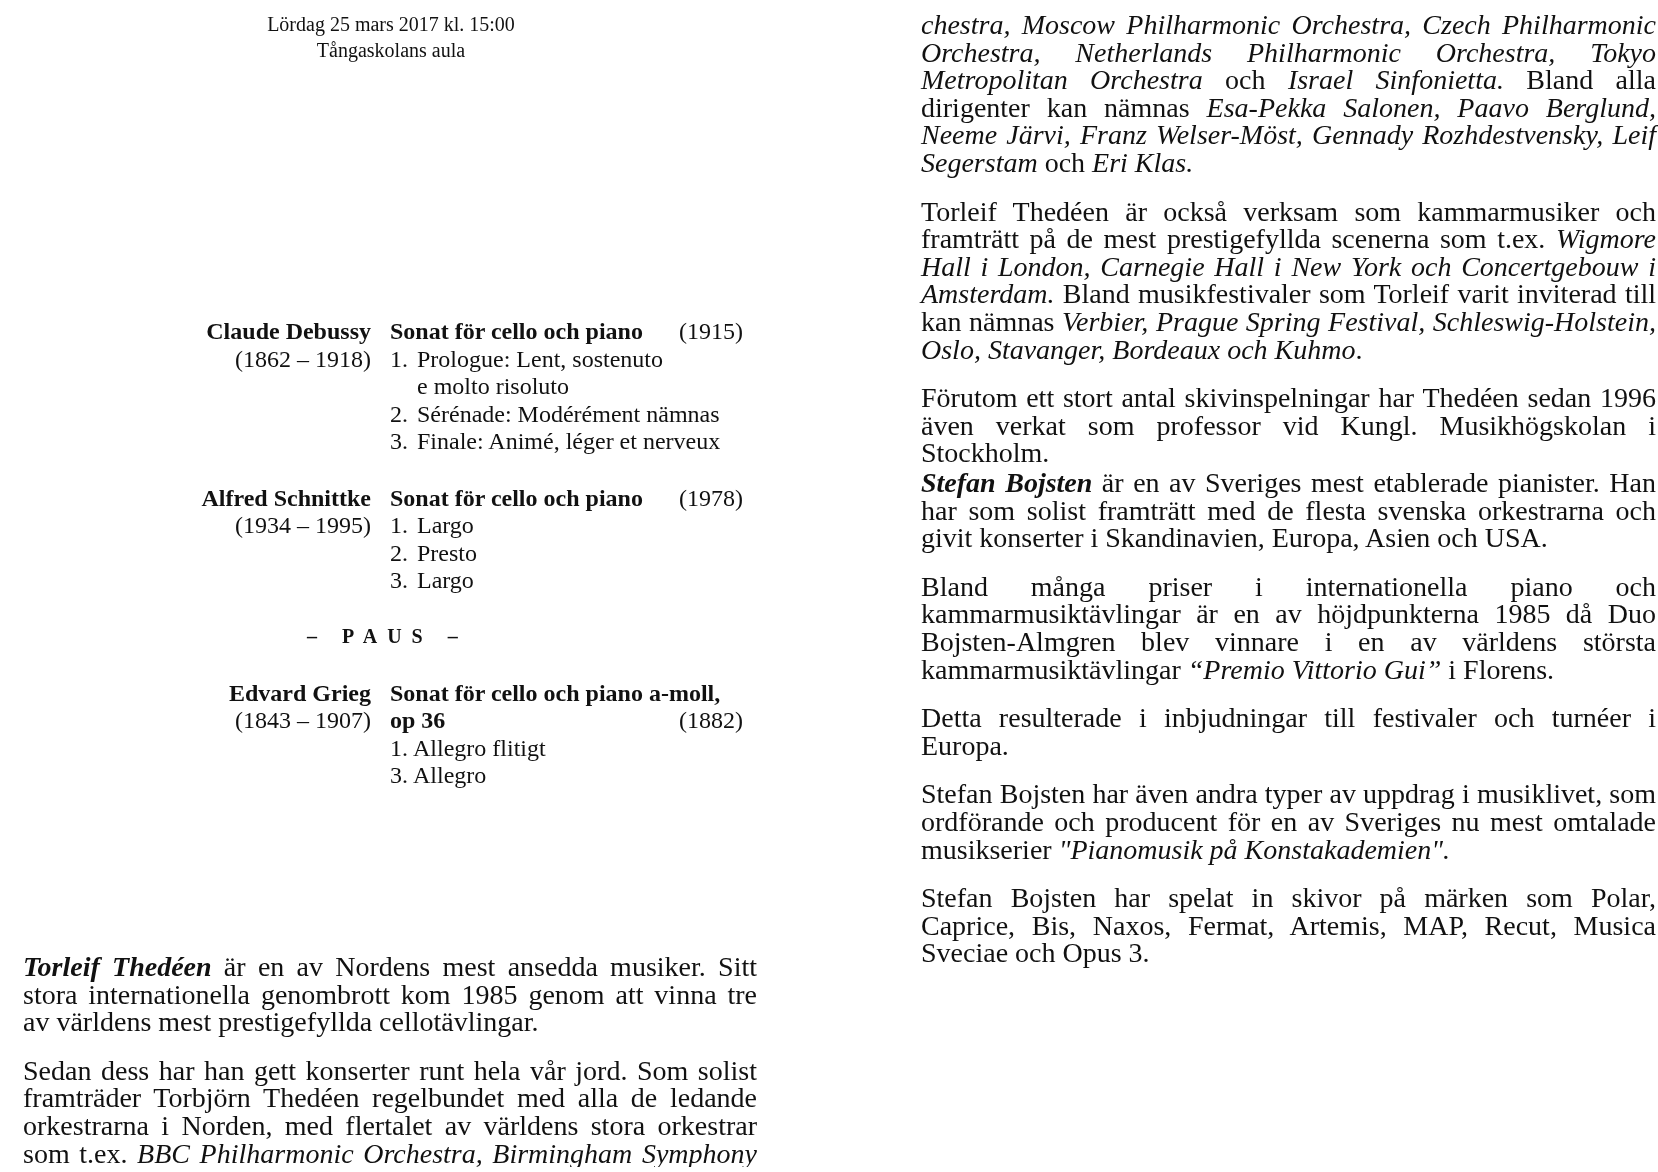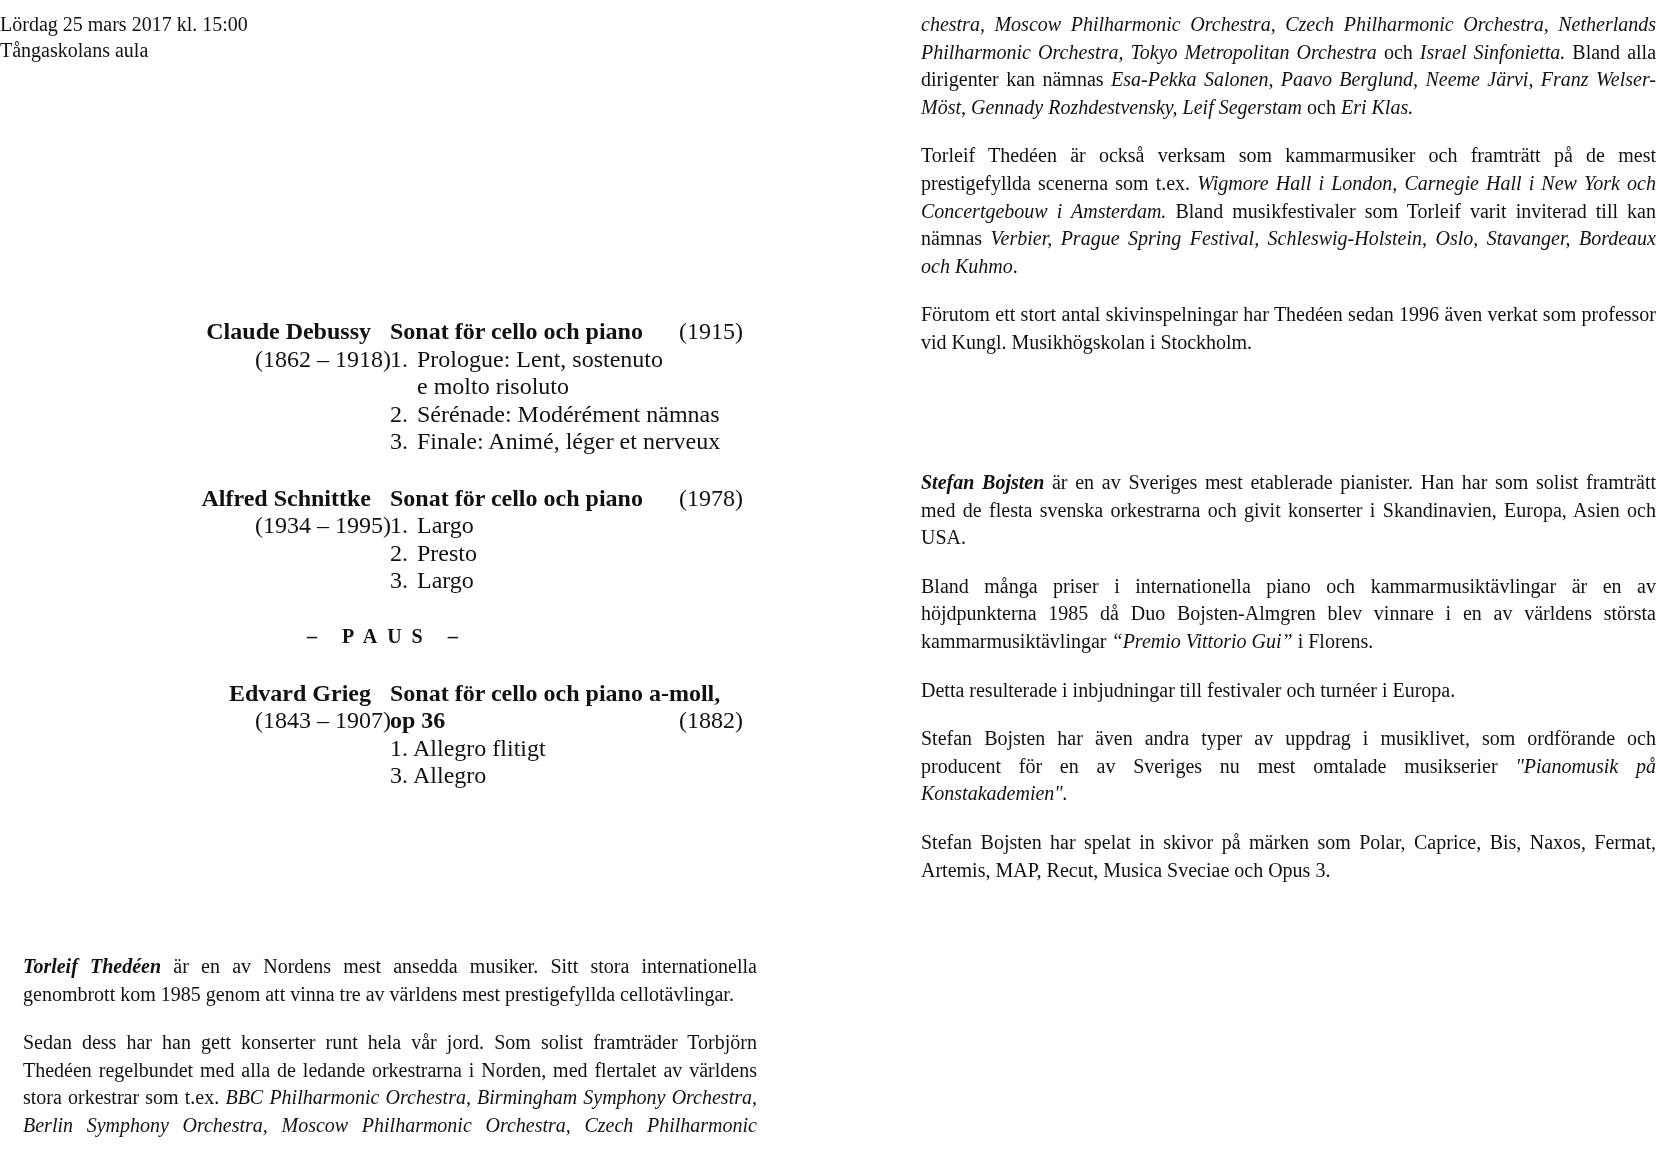--- a/index.html
+++ b/index.html
@@ -1,37 +1,37 @@
 <!DOCTYPE html>
 <html><head>
 <meta charset="utf-8">
 <style>
   html, body { margin:0; padding:0; background:#ffffff; }
   body { width:1658px; height:1172px; position:relative; overflow:hidden; color:#111; font-family:"Liberation Serif","DejaVu Serif",serif; }
   .page { position:absolute; top:0; height:1172px; }
   .left { left:0; width:829px; }
   .right { left:829px; width:829px; }
 
-  .event { position:absolute; left:0; width:782px; top:11px; text-align:left; font-size:20px; line-height:26px; }
+  .event { position:absolute; left:0; width:782px; top:11px; text-align:center; font-size:20px; line-height:26px; }
   .title { position:absolute; left:234px; top:134px; font-style:italic; font-size:37px; line-height:45px; }
 
   .program { position:absolute; left:0; top:318px; width:829px; font-size:24px; }
   .row { position:relative; height:27.5px; line-height:27.5px; }
   .composer { position:absolute; right:458px; text-align:right; font-weight:bold; white-space:nowrap; }
-  .lifespan { position:absolute; right:438px; text-align:center; white-space:nowrap; }
+  .lifespan { position:absolute; right:458px; text-align:center; white-space:nowrap; }
   .work { position:absolute; left:390px; font-weight:bold; white-space:nowrap; }
   .year { position:absolute; right:86px; white-space:nowrap; }
   .mvt { position:absolute; left:390px; white-space:nowrap; }
   .mvt .num { display:inline-block; width:27px; }
   .mvt.tight .num { width:auto; margin-right:5px; }
   .mvt.cont { left:417px; }
   .gap { height:29px; }
   .paus { position:absolute; left:307px; top:625px; font-weight:bold; font-size:20px; letter-spacing:10px; white-space:nowrap; }
 
-  .bio { position:absolute; font-size:20px; line-height:27.6px; text-align:justify; hyphens:manual; }
+  .bio { position:absolute; font-size:28px; line-height:27.6px; text-align:justify; hyphens:manual; }
   .bio p { margin:0 0 21px 0; }
   .bio i { font-style:italic; }
   .bio .name { font-style:italic; font-weight:bold; }
   .bio-left { left:23px; width:734px; top:953px; }
   .bio-right-top { left:92px; width:735px; top:11px; }
   .bio-right-bottom { left:92px; width:735px; top:469px; }
 </style>
 </head>
 <body>
 

